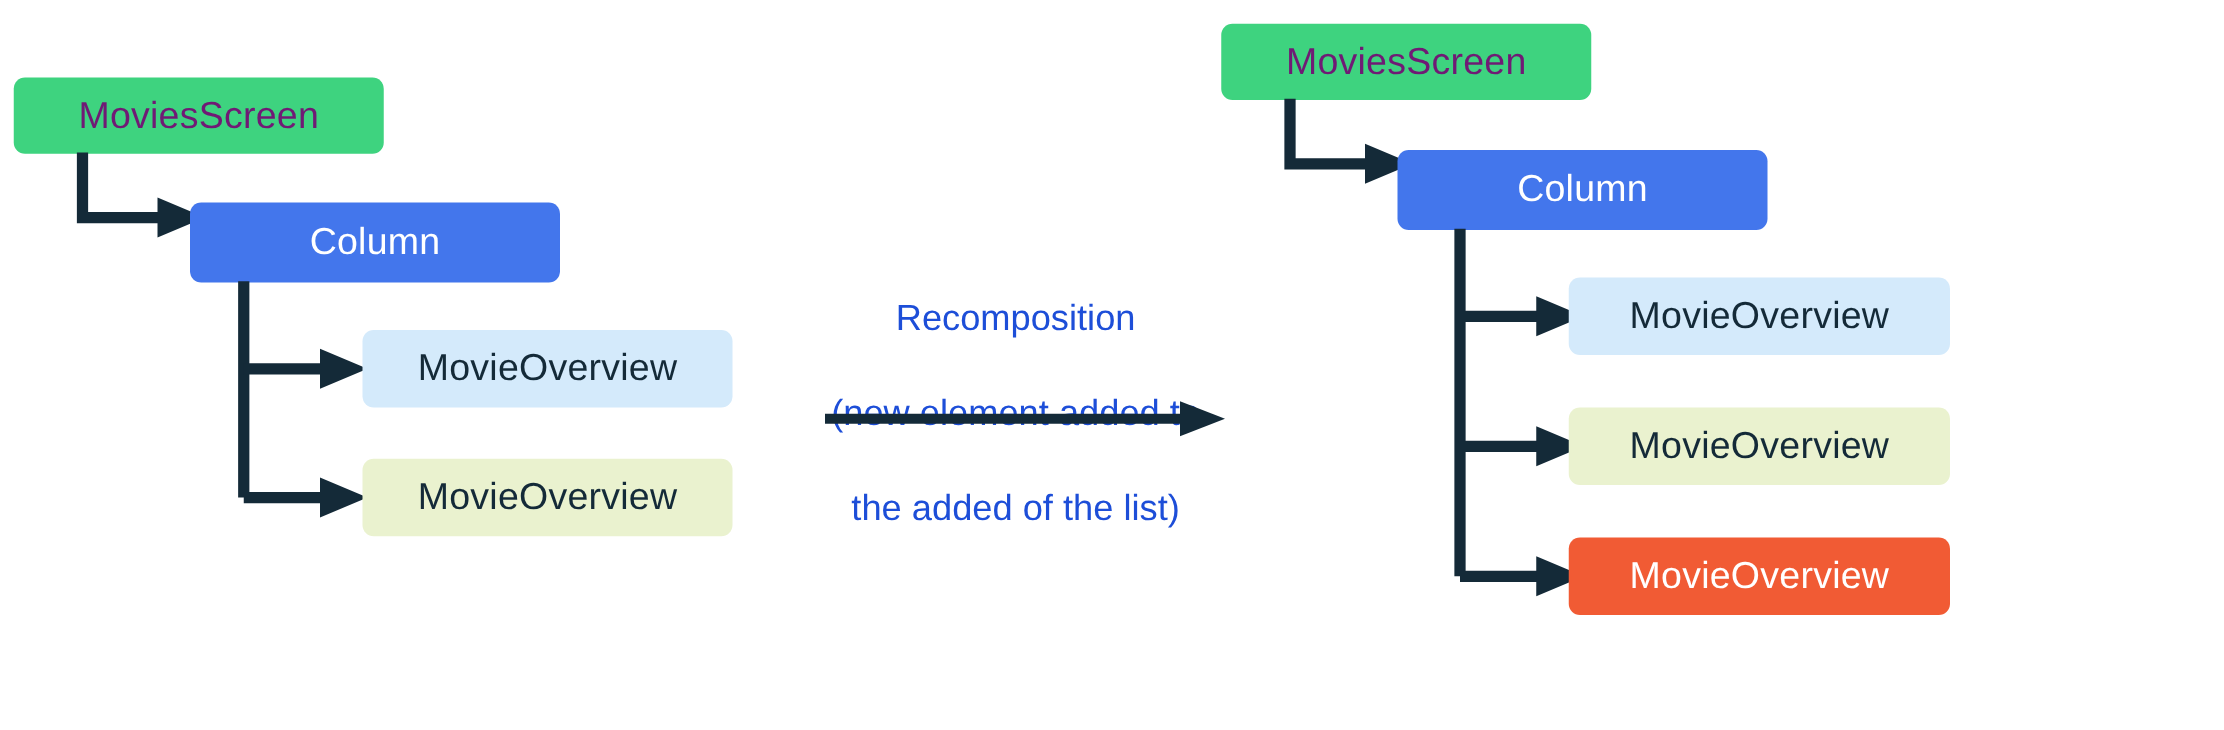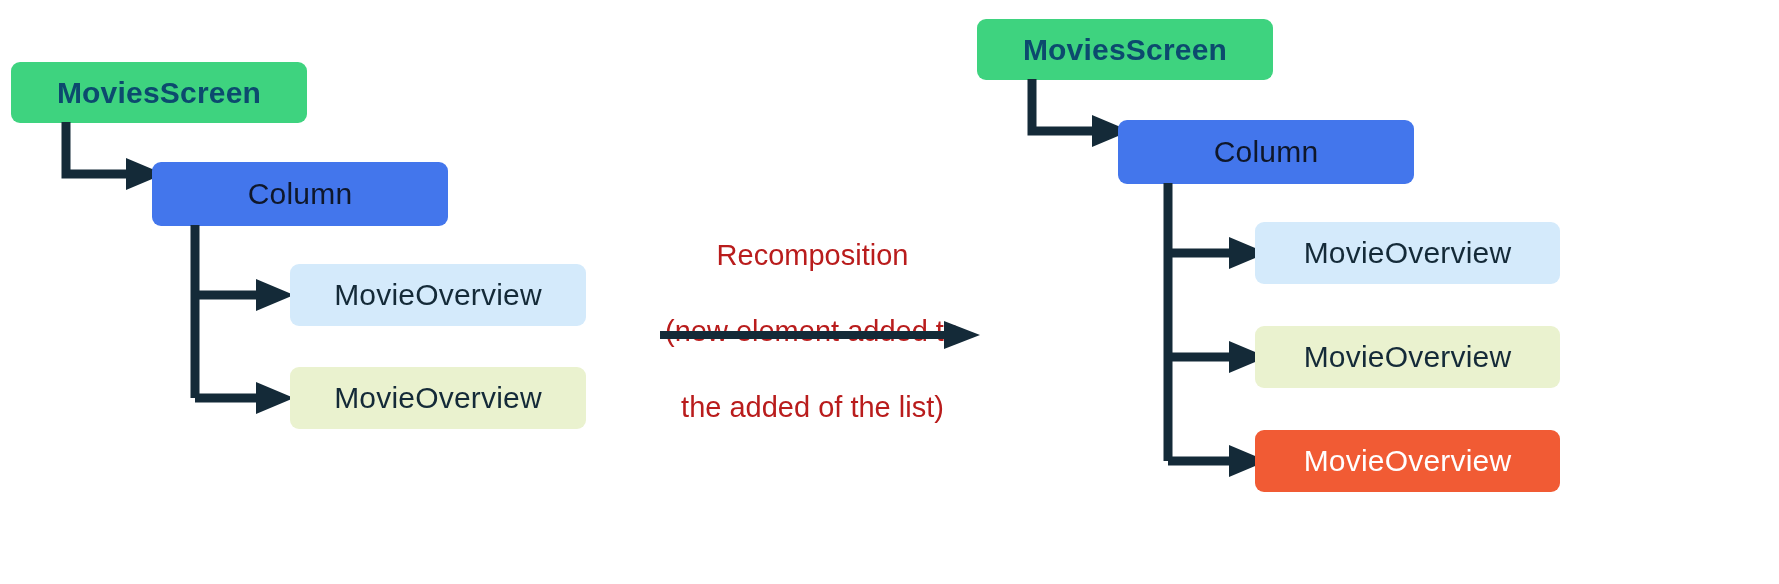--- a/index.html
+++ b/index.html
@@ -8,28 +8,28 @@
     font-family:"Liberation Sans","DejaVu Sans",sans-serif;
     overflow:hidden;position:relative;
   }
   .stage{position:absolute;left:0;top:0;width:1779px;height:584px;}
   .node{
     position:absolute;border-radius:9px;
     display:flex;align-items:center;justify-content:center;
     font-size:30px;letter-spacing:0.2px;white-space:nowrap;
     box-sizing:border-box;
   }
-  .node-green{background:#3ed37f;color:#0c4a6e;font-weight:bold;}
-  .node-blue{background:#4376ec;color:#0f172a;}
+  .node-green{background:#3ed37f;color:#701a75;}
+  .node-blue{background:#4376ec;color:#ffffff;}
   .node-lightblue{background:#d4eafb;color:#142a38;}
   .node-lime{background:#eaf2cf;color:#142a38;}
   .node-orange{background:#f15b34;color:#ffffff;}
   .conn{position:absolute;}
   .caption{
-    position:absolute;color:#b91c1c;font-size:29px;line-height:38px;
+    position:absolute;color:#1d4ed8;font-size:29px;line-height:38px;
     text-align:center;white-space:pre-line;
   }
   svg{display:block;overflow:visible;}
 </style>
 </head>
 <body>
 
 <div class="stage">
 
   <div class="node node-green" style="left:11px;top:62px;width:296px;height:61px;">MoviesScreen</div>

